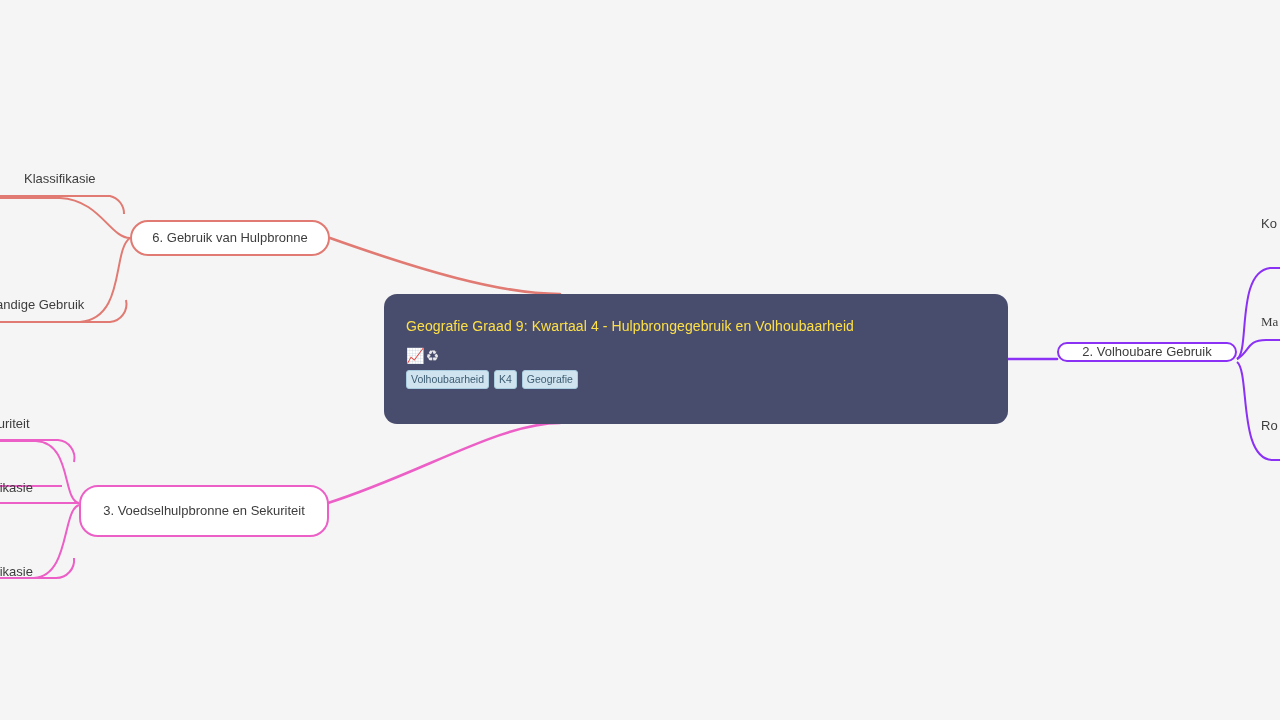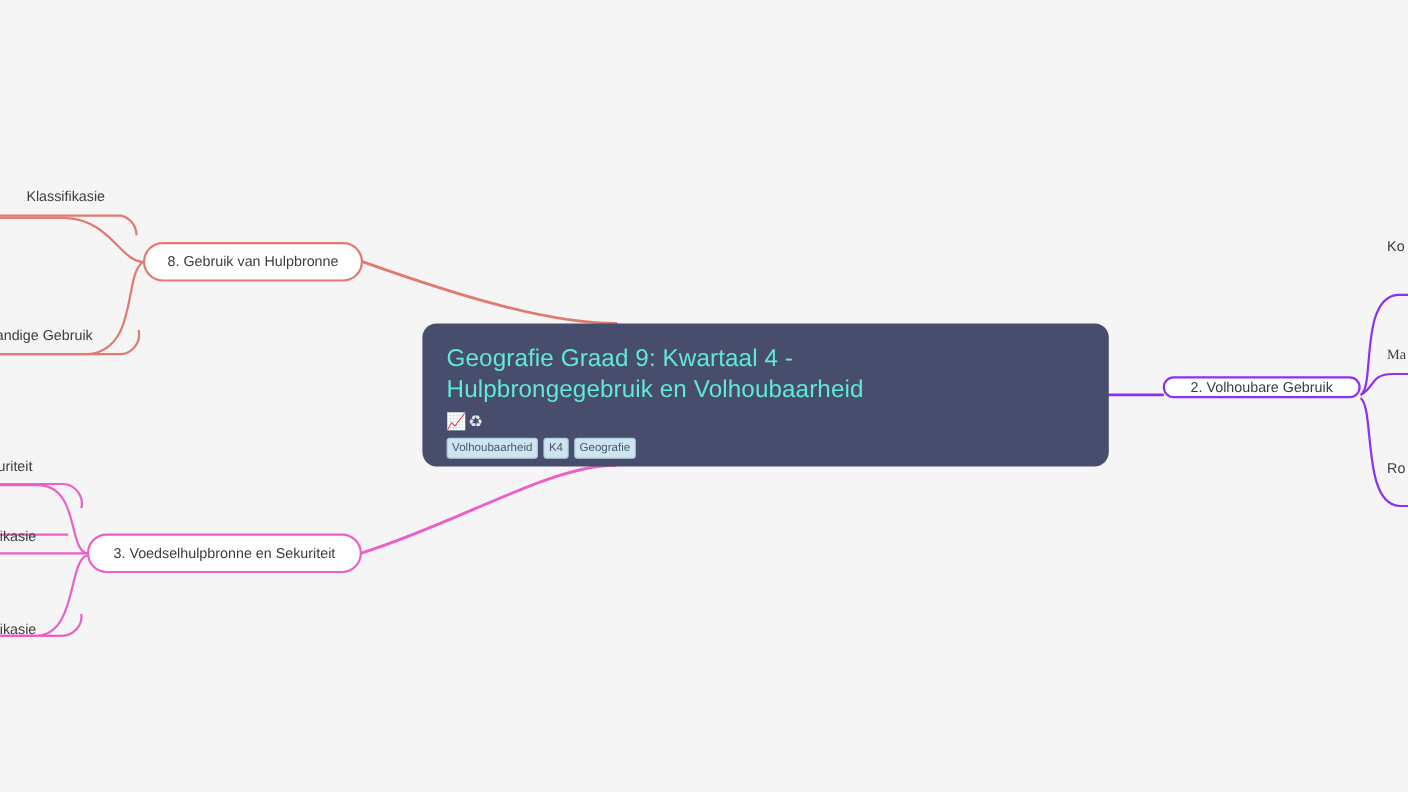--- a/index.html
+++ b/index.html
@@ -35,22 +35,22 @@
     top: 294px;
     width: 624px;
     height: 130px;
     box-sizing: border-box;
     background: #494d6d;
     border-radius: 13px;
     padding: 18px 22px 0 22px;
     z-index: 5;
   }
   .root-title {
-    color: #5eead4;
-    font-size: 22px;
+    color: #fde047;
+    font-size: 14px;
     line-height: 28px;
     font-weight: 400;
     letter-spacing: 0.1px;
     width: 470px;
   }
   .root-icons {
     margin-top: 6px;
     font-size: 15px;
     line-height: 20px;
     height: 20px;
@@ -104,21 +104,21 @@
     left: 1057px;
     top: 342px;
     width: 180px;
     height: 20px;
     border: 2px solid #8b30f5;
   }
   #branch-3 {
     left: 79px;
     top: 485px;
     width: 250px;
-    height: 36px;
+    height: 52px;
     border: 2px solid #ec5fc6;
   }
 
   
   .subnode-label {
     position: absolute;
     color: #3d3d3d;
     font-size: 13px;
     line-height: 16px;
     white-space: nowrap;
@@ -162,21 +162,21 @@
     <div class="root-title">Geografie Graad 9: Kwartaal 4 - Hulpbrongegebruik en Volhoubaarheid</div>
     <div class="root-icons">📈♻</div>
     <div class="root-tags">
       <span class="tag">Volhoubaarheid</span>
       <span class="tag">K4</span>
       <span class="tag">Geografie</span>
     </div>
   </div>
 
   <div class="branch" id="branch-1">
-    <span class="branch-label">8. Gebruik van Hulpbronne</span>
+    <span class="branch-label">6. Gebruik van Hulpbronne</span>
   </div>
 
   <div class="branch" id="branch-2">
     <span class="branch-label">2. Volhoubare Gebruik</span>
   </div>
 
   <div class="branch" id="branch-3">
     <span class="branch-label">3. Voedselhulpbronne en Sekuriteit</span>
   </div>
 

